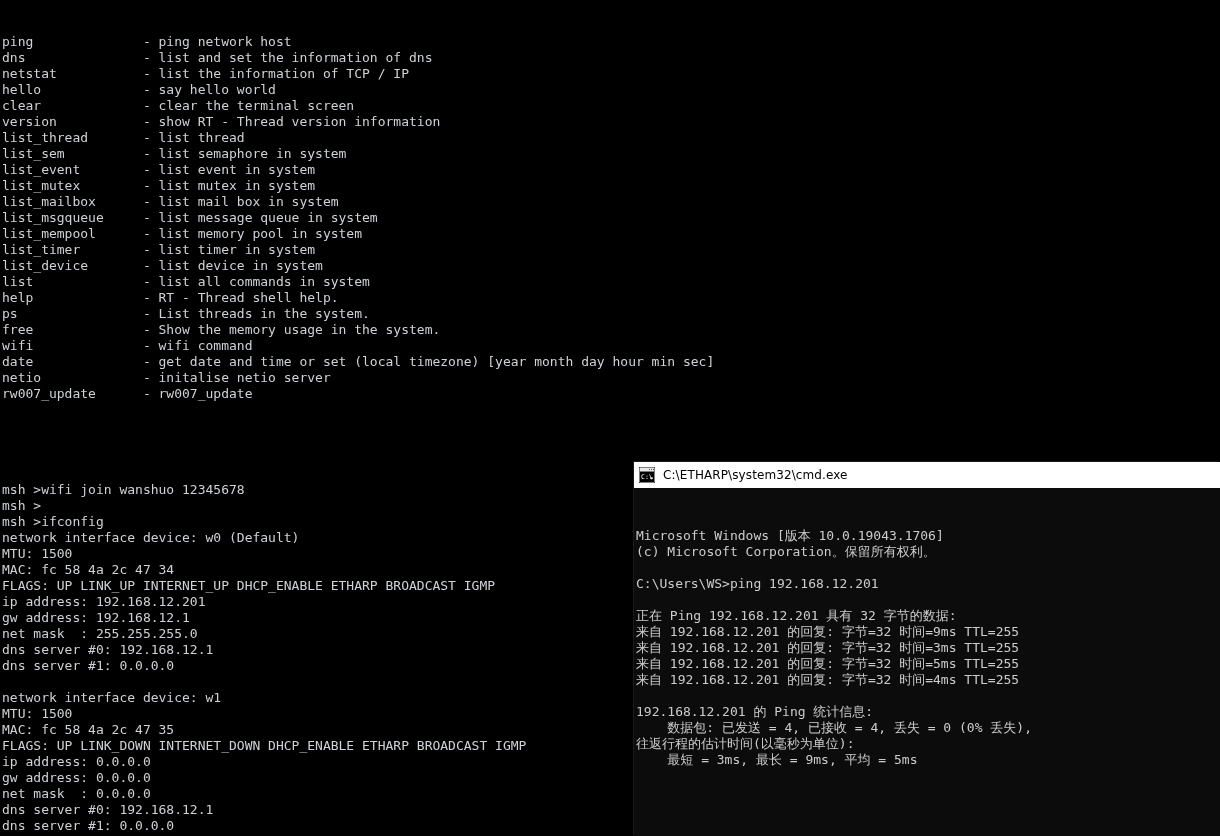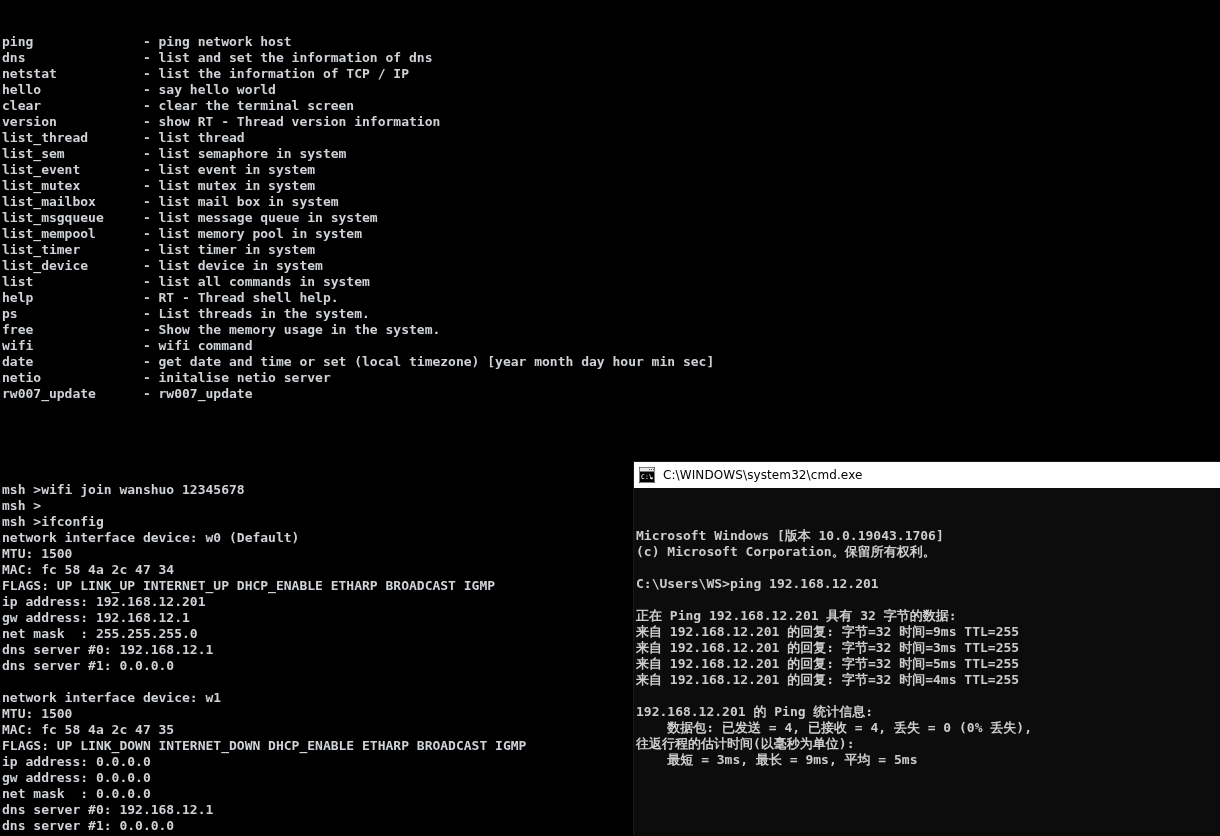--- a/index.html
+++ b/index.html
@@ -24,21 +24,20 @@
     height: 836px;
     background: #000000;
     color: #cfd2d6;
     font-family: "DejaVu Sans Mono", "Liberation Mono", monospace;
     font-size: 13px;
     line-height: 16px;
     white-space: pre;
     padding: 2px 0 0 2px;
     box-sizing: border-box;
     letter-spacing: 0px;
-    font-weight: bold;
   }
   #msh-terminal .line {
     height: 16px;
     white-space: pre;
   }
   #msh-terminal .blank {
     height: 16px;
   }
 
   
@@ -77,21 +76,20 @@
   #cmd-console {
     background: #0c0c0c;
     color: #cccccc;
     font-family: "DejaVu Sans Mono", "Liberation Mono", monospace;
     font-size: 13px;
     line-height: 16px;
     white-space: pre;
     padding: 8px 0 0 2px;
     box-sizing: border-box;
     height: 348px;
-    font-weight: bold;
   }
   #cmd-console .line {
     height: 16px;
     white-space: pre;
   }
   #cmd-console .blank {
     height: 16px;
   }
   .cmd-caret {
     display: inline-block;
@@ -117,20 +115,20 @@
     <svg class="title-icon" viewBox="0 0 16 16">
       <rect x="0" y="0" width="16" height="16" fill="#ffffff" stroke="#000000" stroke-width="1"></rect>
       <rect x="1" y="1" width="14" height="3.5" fill="#e8e8e8"></rect>
       <rect x="10" y="2" width="1" height="1" fill="#555555"></rect>
       <rect x="12" y="2" width="1" height="1" fill="#555555"></rect>
       <rect x="14" y="2" width="1" height="1" fill="#555555"></rect>
       <rect x="1" y="4.5" width="14" height="10.5" fill="#000000"></rect>
       <text x="2" y="12" font-family="DejaVu Sans Mono, monospace" font-size="6.5" fill="#ffffff">C:\</text>
       <rect x="11" y="10.5" width="3" height="1.2" fill="#ffffff"></rect>
     </svg>
-    <span class="title-text">C:\WINDOWS\system32\cmd.exe</span>
+    <span class="title-text">C:\ETHARP\system32\cmd.exe</span>
   </div>
 
   <div id="cmd-console">
     <div id="cmd-lines"><div class="line">Microsoft Windows [版本 10.0.19043.1706]</div><div class="line">(c) Microsoft Corporation。保留所有权利。</div><div class="blank"></div><div class="line">C:\Users\WS&gt;ping 192.168.12.201</div><div class="blank"></div><div class="line">正在 Ping 192.168.12.201 具有 32 字节的数据:</div><div class="line">来自 192.168.12.201 的回复: 字节=32 时间=9ms TTL=255</div><div class="line">来自 192.168.12.201 的回复: 字节=32 时间=3ms TTL=255</div><div class="line">来自 192.168.12.201 的回复: 字节=32 时间=5ms TTL=255</div><div class="line">来自 192.168.12.201 的回复: 字节=32 时间=4ms TTL=255</div><div class="blank"></div><div class="line">192.168.12.201 的 Ping 统计信息:</div><div class="line">    数据包: 已发送 = 4, 已接收 = 4, 丢失 = 0 (0% 丢失),</div><div class="line">往返行程的估计时间(以毫秒为单位):</div><div class="line">    最短 = 3ms, 最长 = 9ms, 平均 = 5ms</div><div class="blank"></div></div>
   </div>
 
 </div>
 
 </body></html>

